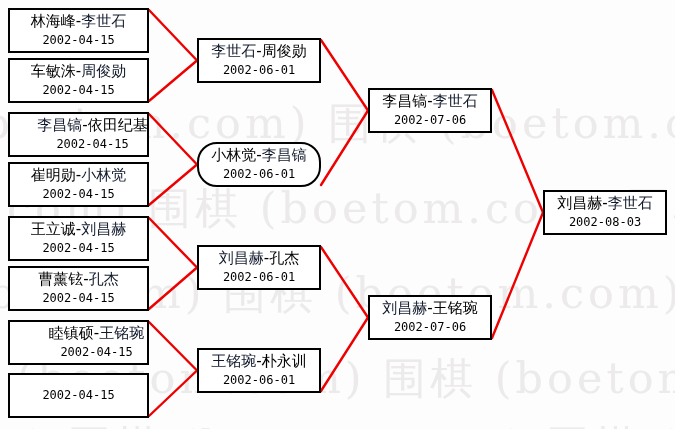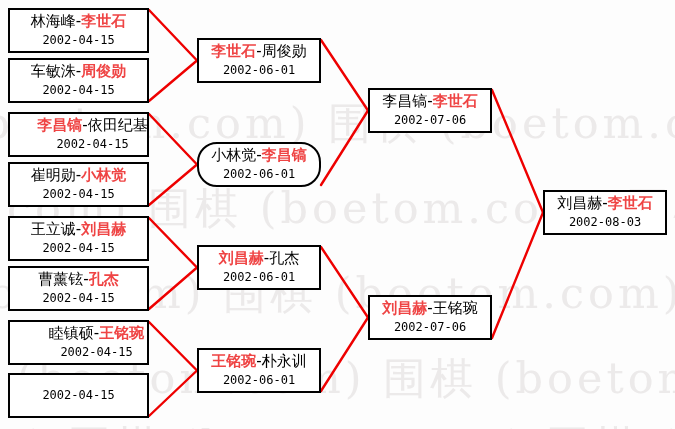--- a/index.html
+++ b/index.html
@@ -56,21 +56,21 @@
     justify-content: center;
     padding: 1px 0 2px 0;
   }
   .match-players {
     font-family: "DejaVu Sans", "Liberation Sans", sans-serif;
     font-size: 15px;
     line-height: 19px;
     white-space: nowrap;
     color: #000000;
   }
-  .match-players .winner { color: #ef4444; font-weight: bold; }
+  .match-players .winner { color: #0f172a; }
   .match-players .loser  { color: #000000; }
   .match-players .sep    { color: #000000; }
   .match-date {
     font-family: "DejaVu Sans Mono", "Liberation Mono", monospace;
     font-size: 12px;
     line-height: 18px;
     letter-spacing: 0px;
     color: #000000;
     white-space: nowrap;
   }

